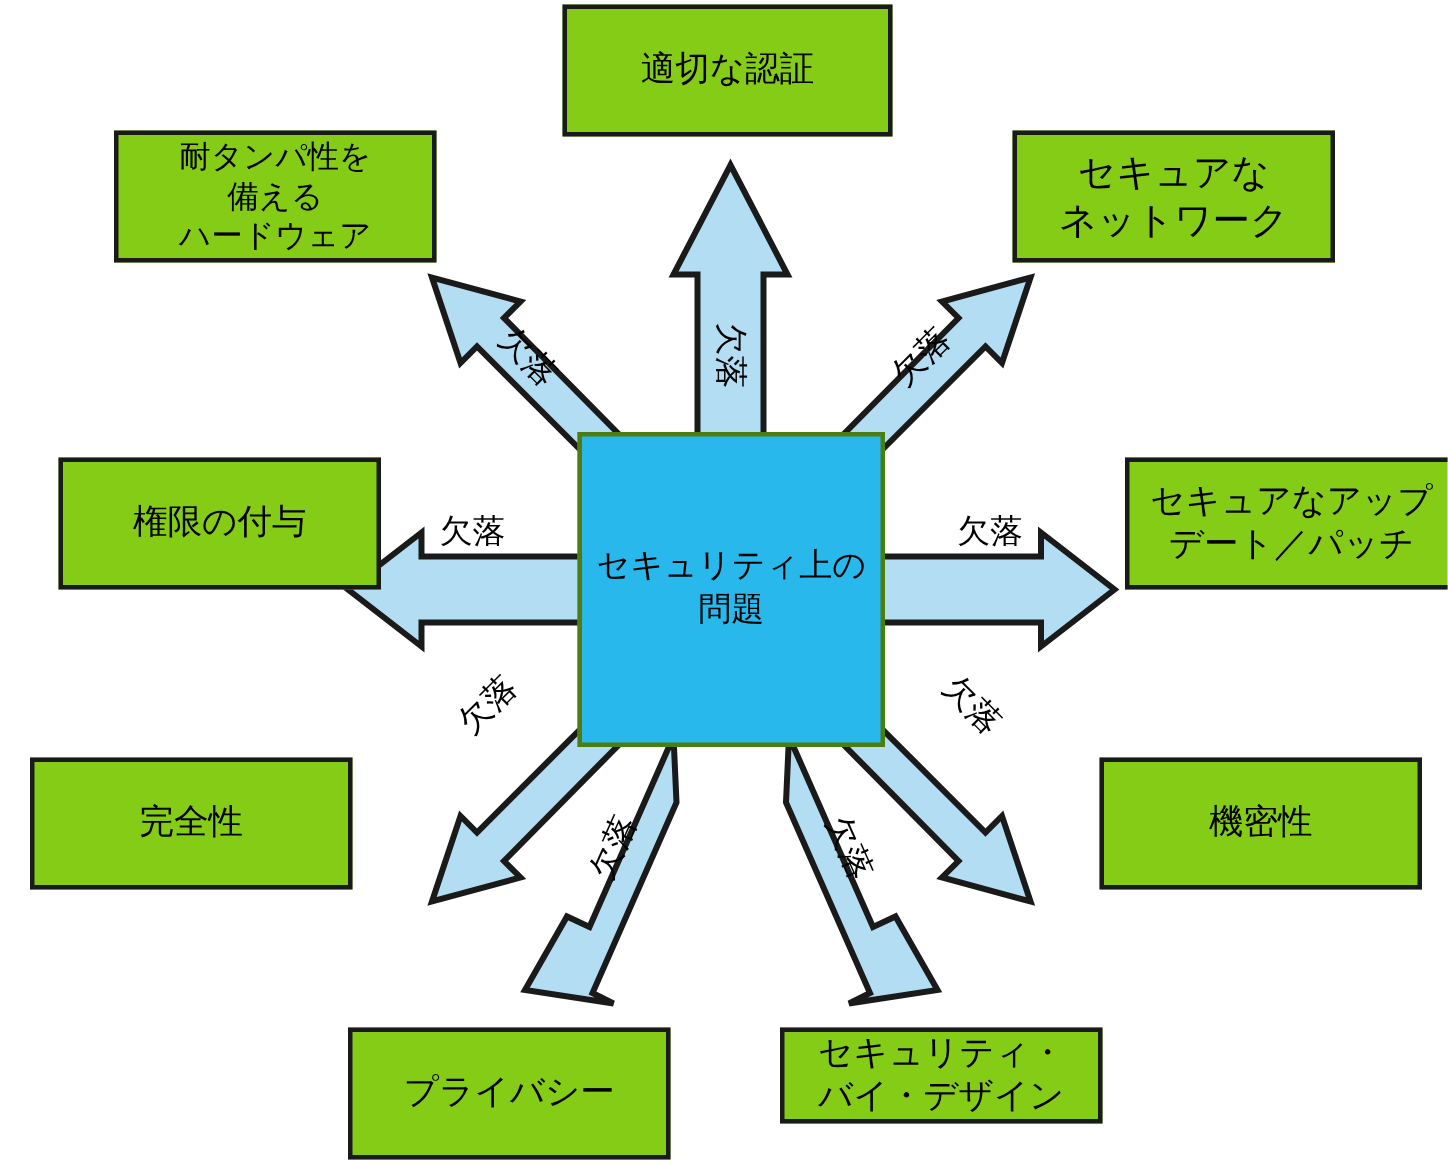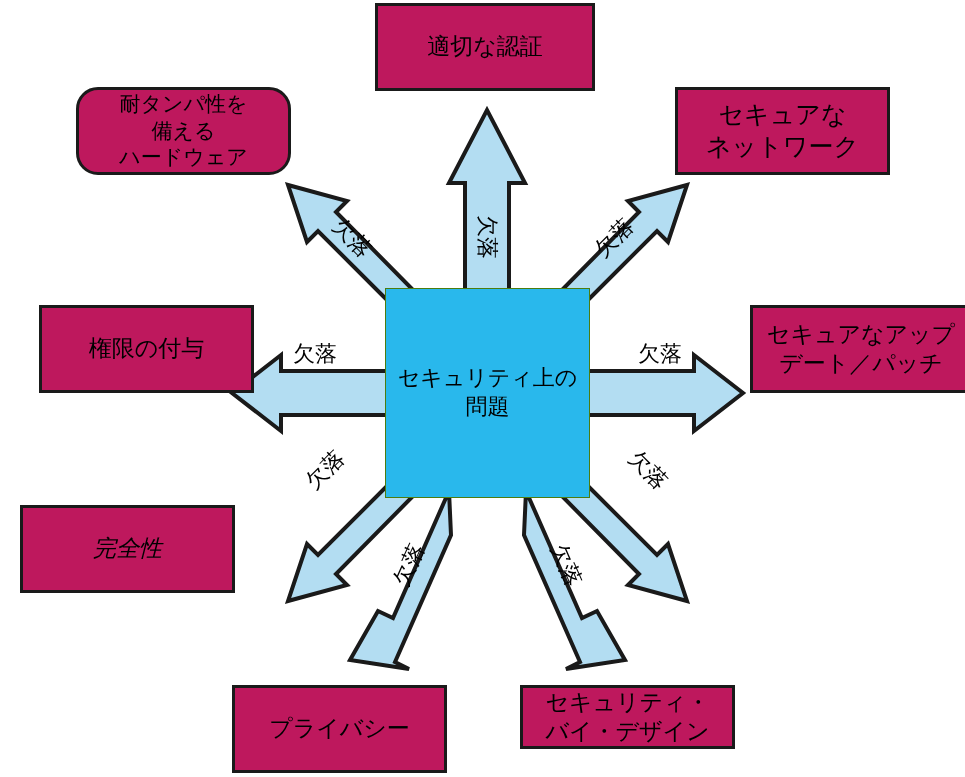--- a/index.html
+++ b/index.html
@@ -26,37 +26,37 @@
     left: 0;
     top: 0;
     width: 965px;
     height: 777px;
     display: block;
   }
   .node-box {
     position: absolute;
     box-sizing: border-box;
     border: 3px solid #1a1a1a;
-    background: #be185d;
+    background: #84cc16;
     display: flex;
     align-items: center;
     justify-content: center;
     text-align: center;
     line-height: 1.28;
     color: #000000;
     white-space: pre-line;
   }
   .node-label {
     display: block;
     padding: 0 6px;
   }
   .center-box {
     position: absolute;
     box-sizing: border-box;
-    border: 1px solid #4d7c0f;
+    border: 3px solid #4d7c0f;
     background: #29b8ec;
     display: flex;
     align-items: center;
     justify-content: center;
     text-align: center;
     line-height: 1.3;
     color: #000000;
     white-space: pre-line;
     z-index: 5;
   }
@@ -116,44 +116,47 @@
 
   <div class="center-box" style="left:385px; top:288px; width:205px; height:210px; font-size:22px;">
     <span class="node-label">セキュリティ上の
 問題</span>
   </div>
 
   <div class="node-box" style="left:375px; top:3px; width:220px; height:88px; font-size:23px;">
     <span class="node-label">適切な認証</span>
   </div>
 
-  <div class="node-box" style="left:76px; top:87px; width:215px; height:88px; font-size:21px;border-radius:22px;">
+  <div class="node-box" style="left:76px; top:87px; width:215px; height:88px; font-size:21px;">
     <span class="node-label">耐タンパ性を
 備える
 ハードウェア</span>
   </div>
 
   <div class="node-box" style="left:675px; top:87px; width:215px; height:88px; font-size:25px;">
     <span class="node-label">セキュアな
 ネットワーク</span>
   </div>
 
   <div class="node-box" style="left:3px; top:305px; width:215px; height:88px; font-size:23px;margin-left:36px;">
     <span class="node-label">権限の付与</span>
   </div>
 
   <div class="node-box" style="left:750px; top:305px; width:222px; height:88px; font-size:23px;">
     <span class="node-label">セキュアなアップ
 デート／パッチ</span>
   </div>
 
-  <div class="node-box" style="left:20px; top:505px; width:215px; height:88px; font-size:23px;font-style:italic;">
+  <div class="node-box" style="left:20px; top:505px; width:215px; height:88px; font-size:23px;">
     <span class="node-label">完全性</span>
   </div>
 
+  <div class="node-box" style="left:733px; top:505px; width:215px; height:88px; font-size:23px;">
+    <span class="node-label">機密性</span>
+  </div>
 
   <div class="node-box" style="left:232px; top:685px; width:215px; height:88px; font-size:23px;">
     <span class="node-label">プライバシー</span>
   </div>
 
   <div class="node-box" style="left:520px; top:685px; width:215px; height:64px; font-size:23px;">
     <span class="node-label">セキュリティ・
 バイ・デザイン</span>
   </div>
 

